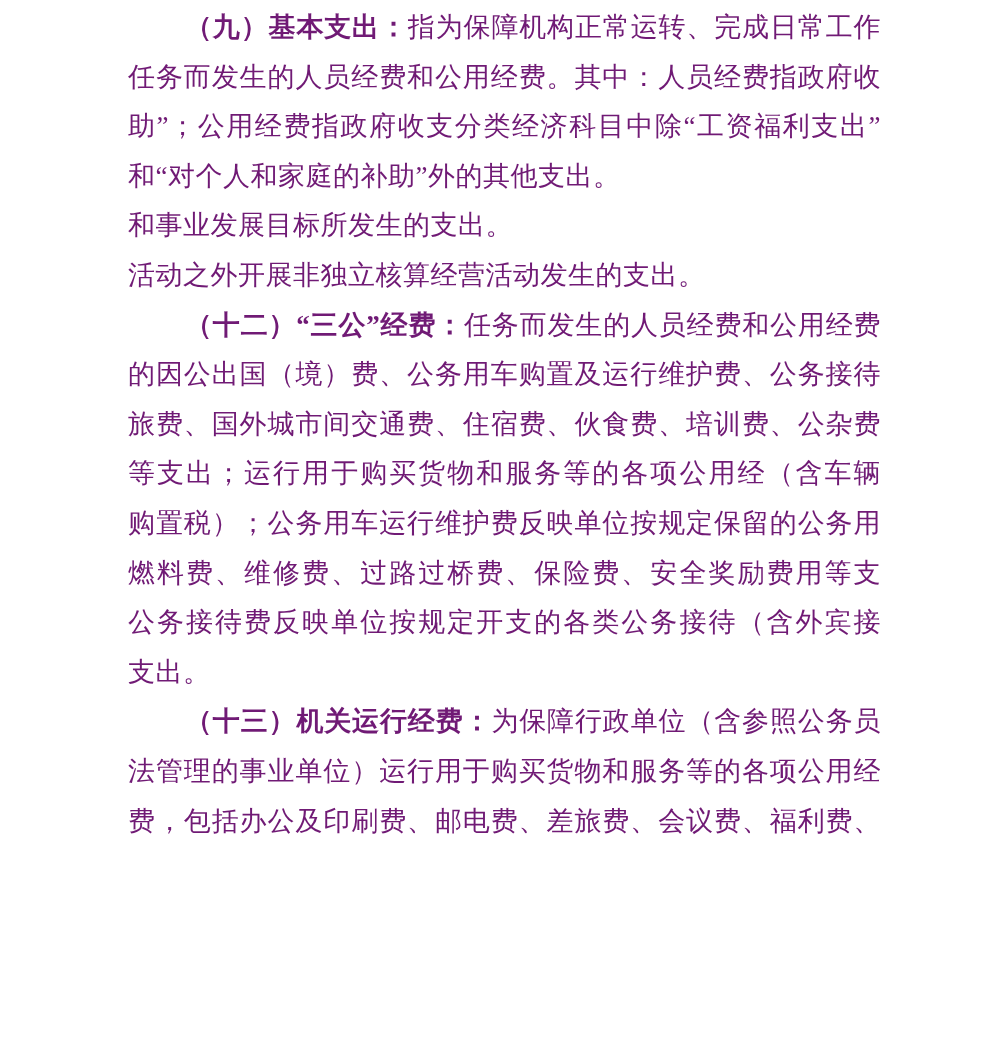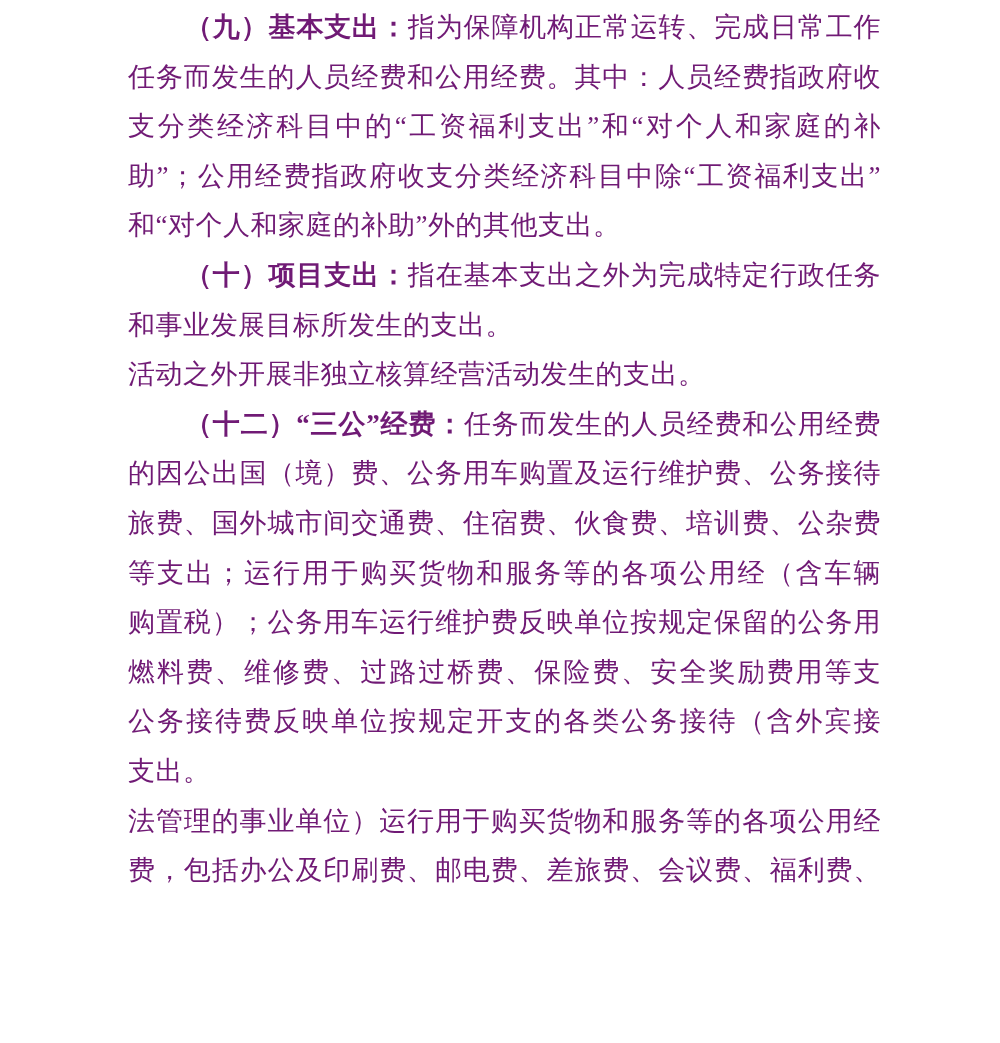--- a/index.html
+++ b/index.html
@@ -41,27 +41,25 @@
 </style>
 </head>
 <body>
 
 <div class="page">
 
   <div class="line indent"><span class="term">（九）基本支出：</span><span>指为保障机构正常运转、完成日常工作</span></div>
 
   <div class="line"><span>任务而发生的人员经费和公用经费。其中：人员经费指政府收</span></div>
 
-  <div class="line"><span>支分类经济科目中的“工资福利支出”和“对个人和家庭的补</span></div>
 
   <div class="line"><span>助”；公用经费指政府收支分类经济科目中除“工资福利支出”</span></div>
 
   <div class="line endline"><span>和“对个人和家庭的补助”外的其他支出。</span></div>
 
-  <div class="line indent"><span class="term">（十）项目支出：</span><span>指在基本支出之外为完成特定行政任务</span></div>
 
   <div class="line endline"><span>和事业发展目标所发生的支出。</span></div>
 
 
   <div class="line endline"><span>活动之外开展非独立核算经营活动发生的支出。</span></div>
 
   <div class="line indent"><span class="term">（十二）“三公”经费：</span><span>任务而发生的人员经费和公用经费</span></div>
 
   <div class="line"><span>的因公出国（境）费、公务用车购置及运行维护费、公务接待</span></div>
 
@@ -71,18 +69,19 @@
   <div class="line"><span>等支出；运行用于购买货物和服务等的各项公用经（含车辆</span></div>
 
   <div class="line"><span>购置税）；公务用车运行维护费反映单位按规定保留的公务用车</span></div>
 
   <div class="line"><span>燃料费、维修费、过路过桥费、保险费、安全奖励费用等支出；</span></div>
 
   <div class="line"><span>公务接待费反映单位按规定开支的各类公务接待（含外宾接待）</span></div>
 
   <div class="line endline"><span>支出。</span></div>
 
+  <div class="line indent"><span class="term">（十三）机关运行经费：</span><span>为保障行政单位（含参照公务员</span></div>
 
   <div class="line"><span>法管理的事业单位）运行用于购买货物和服务等的各项公用经</span></div>
 
   <div class="line"><span>费，包括办公及印刷费、邮电费、差旅费、会议费、福利费、</span></div>
 
 </div>
 
 </body></html>

